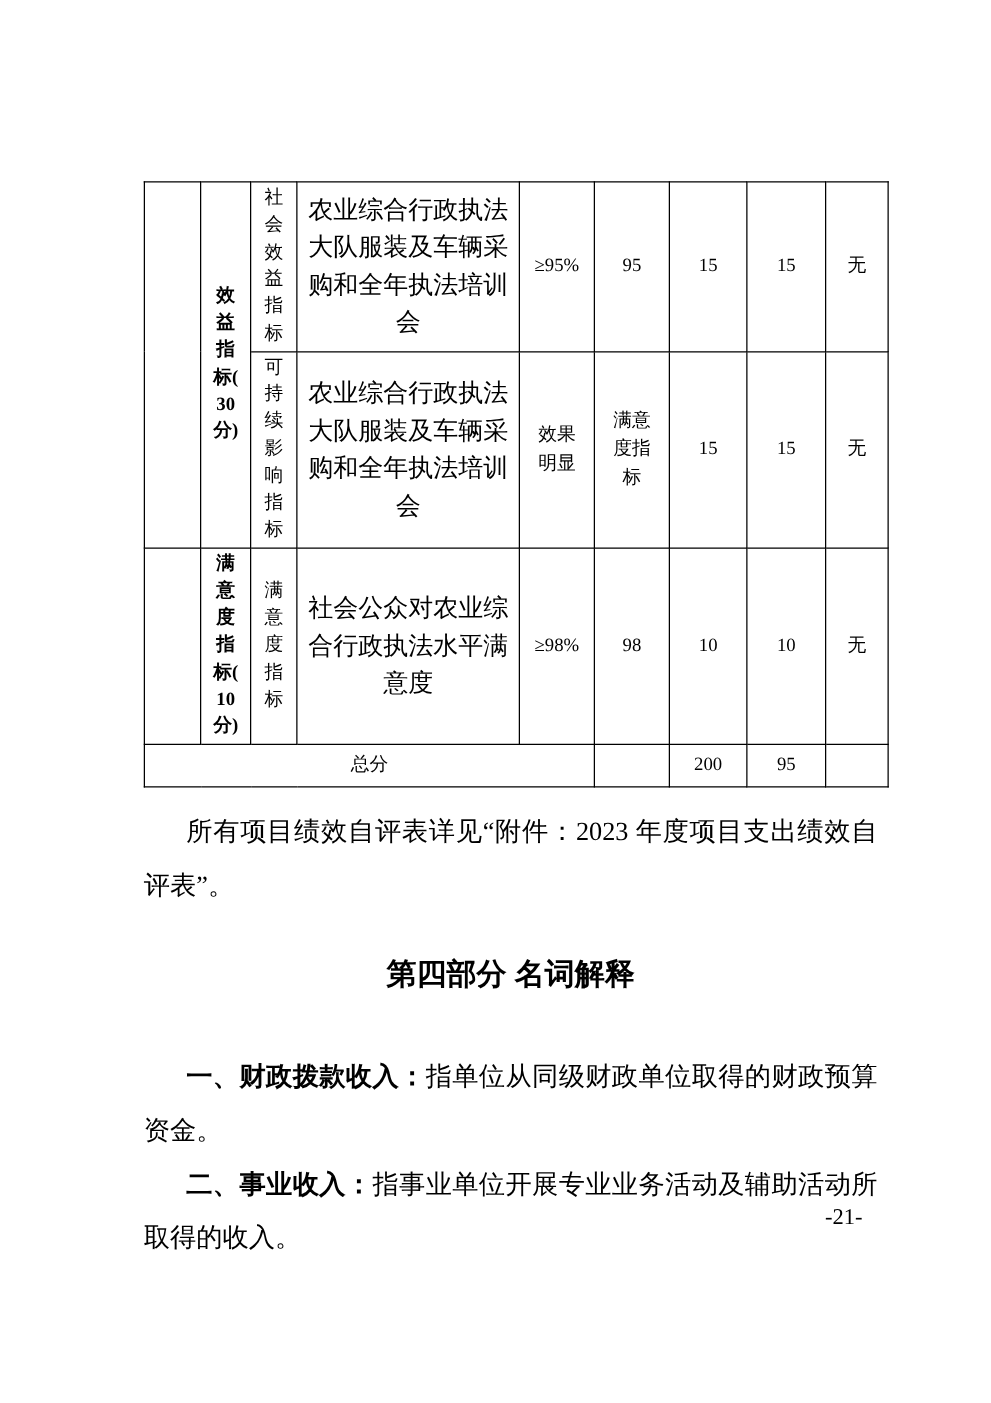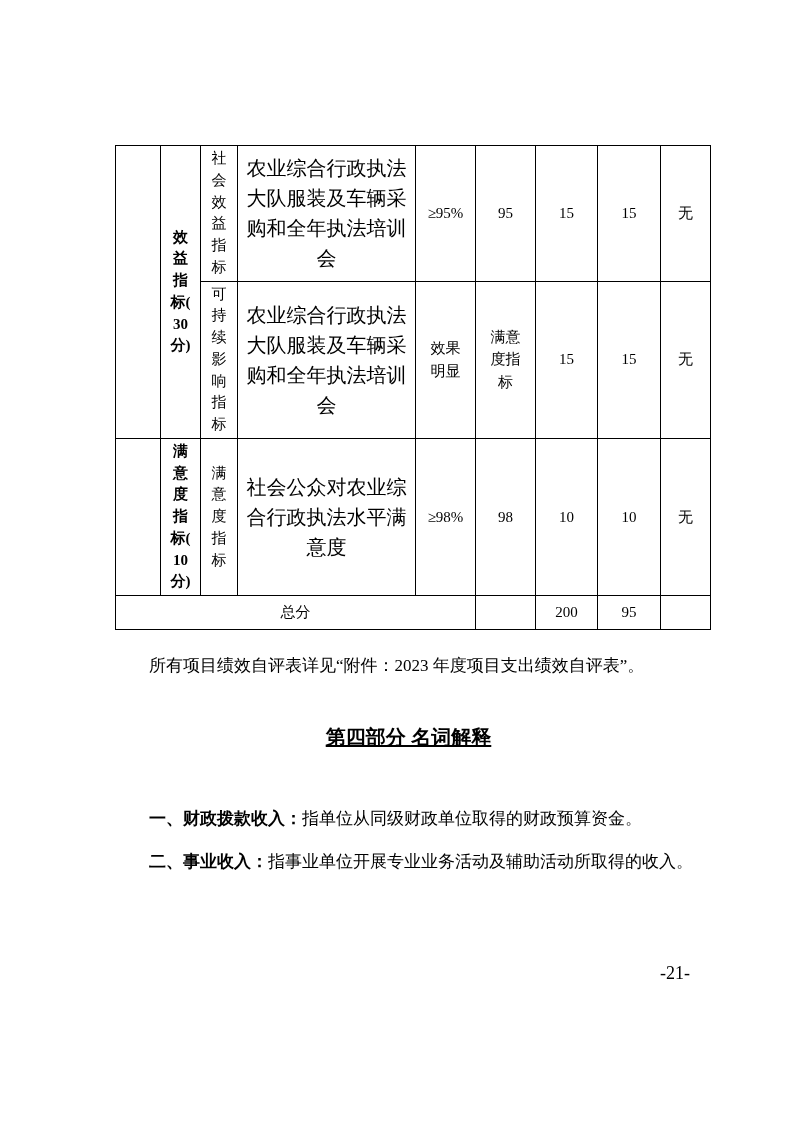--- a/index.html
+++ b/index.html
@@ -46,35 +46,34 @@
     line-height: 1.45;
     text-align: center;
     vertical-align: middle;
   }
   .w17 { width: 17px; font-family: Liberation Serif, serif; }
   .w22 { width: 22px; font-weight: bold; }
 
   
   .textblock { width: 587px; }
   p.body-p {
-    font-size: 17px;
+    font-size: 21px;
     line-height: 43px;
     text-align: justify;
     text-indent: 34px;
   }
   p.note-p { margin-top: 14px; }
   h2.sec-heading {
     margin-top: 35px;
     font-family: "Liberation Sans", sans-serif;
     font-weight: bold;
-    font-size: 20px;
+    font-size: 24px;
     line-height: 30px;
     text-align: center;
     text-indent: 0;
-    text-decoration: underline;
   }
   .terms { margin-top: 45px; }
   p.term-p b { font-weight: bold; }
 
   .page-number {
     position: absolute;
     top: 962px;
     right: 103px;
     font-size: 18px;
     line-height: 22px;

